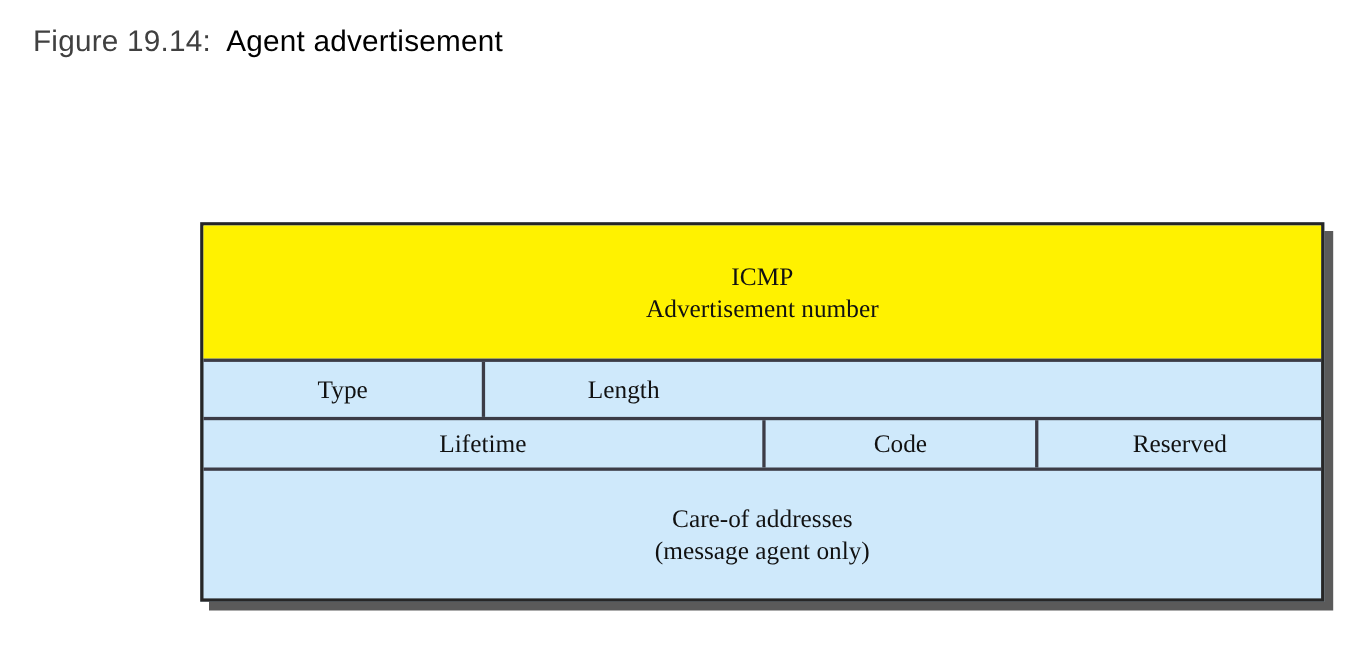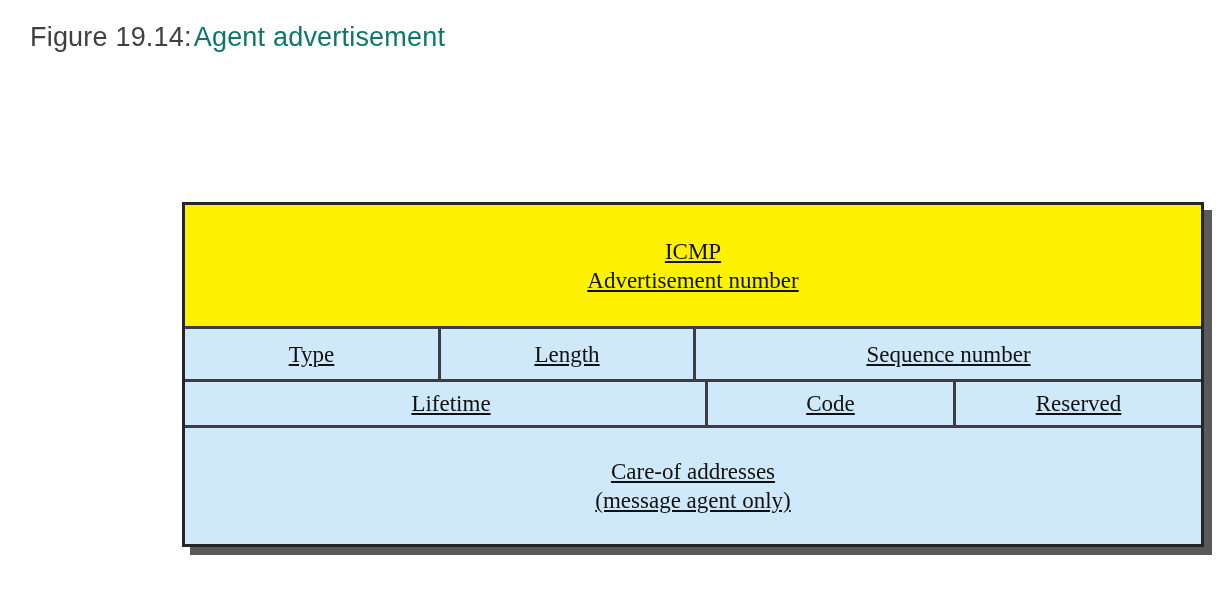--- a/index.html
+++ b/index.html
@@ -25,22 +25,22 @@
     white-space: nowrap;
     font-family: "Liberation Sans", sans-serif;
     font-size: 27px;
     line-height: 34px;
     letter-spacing: 0.2px;
   }
   .caption-label {
     color: #404040;
   }
   .caption-title {
-    color: #0f766e;
-    margin-left: 2px;
+    color: #000000;
+    margin-left: 14px;
   }
 
   
   .figure-wrap {
     position: absolute;
     left: 182px;
     top: 202px;
     width: 1022px;
     height: 345px;
   }
@@ -69,36 +69,35 @@
     display: flex;
     box-sizing: border-box;
     width: 100%;
   }
   .prow + .prow {
     border-top: 3px solid #3c3c46;
   }
 
   .row-icmp   { height: 121px; }
   .row-type   { height: 53px; }
-  .row-life   { height: 46px; padding-left: 12px; }
+  .row-life   { height: 46px; }
   .row-careof { flex: 1 1 auto; }
 
   .cell {
     box-sizing: border-box;
     display: flex;
     flex-direction: column;
     align-items: center;
     justify-content: center;
     text-align: center;
     font-family: "Liberation Serif", serif;
     font-size: 23px;
     line-height: 29px;
     color: #111111;
     overflow: hidden;
-    text-decoration: underline;
   }
   .cell + .cell {
     border-left: 3px solid #3c3c46;
   }
 
   .cell-yellow {
     width: 100%;
     background: #fff200;
   }
 
@@ -135,23 +134,20 @@
       </div>
     </div>
 
     <div class="prow row-type">
       <div class="cell w-type">
         <span class="line">Type</span>
       </div>
       <div class="cell w-length">
         <span class="line">Length</span>
       </div>
-      <div class="cell w-seq">
-        <span class="line">Sequence number</span>
-      </div>
     </div>
 
     <div class="prow row-life">
       <div class="cell w-lifetime">
         <span class="line">Lifetime</span>
       </div>
       <div class="cell w-code">
         <span class="line">Code</span>
       </div>
       <div class="cell w-reserved">

